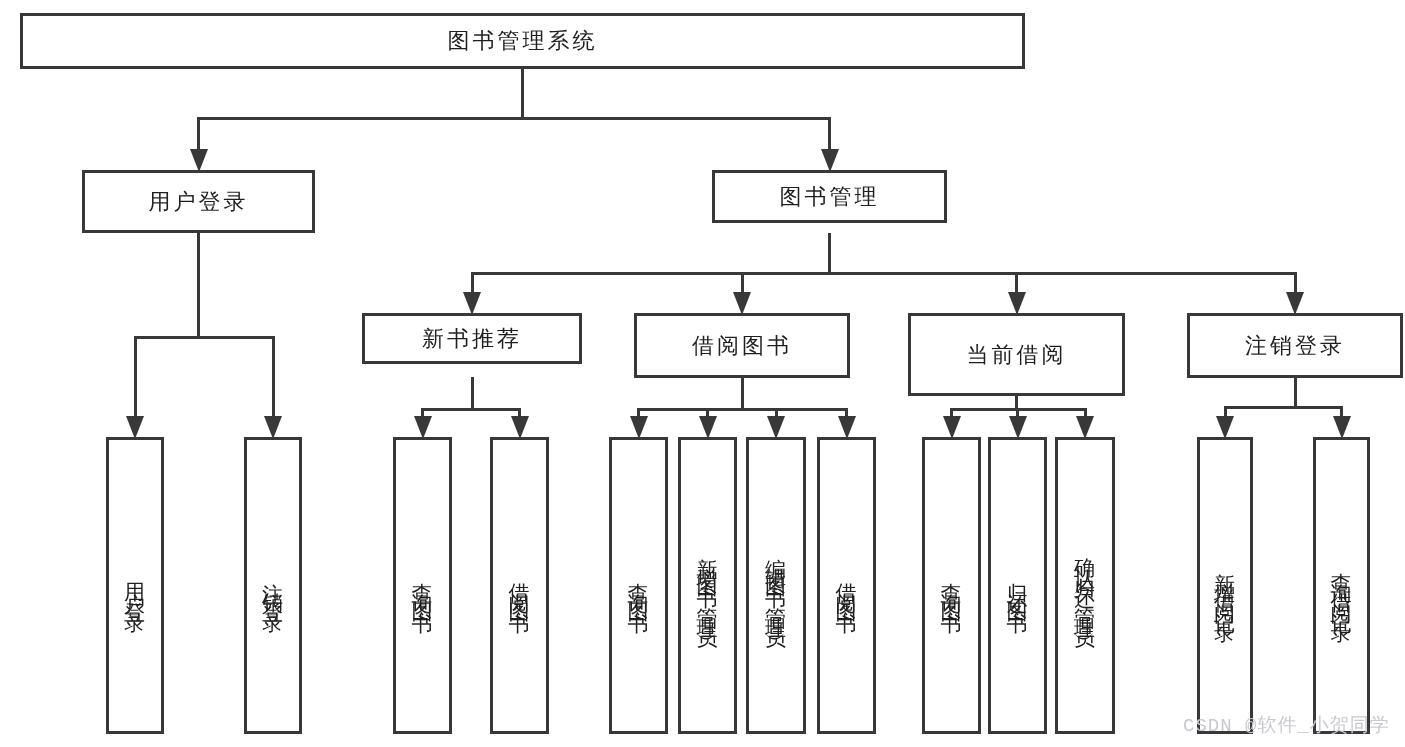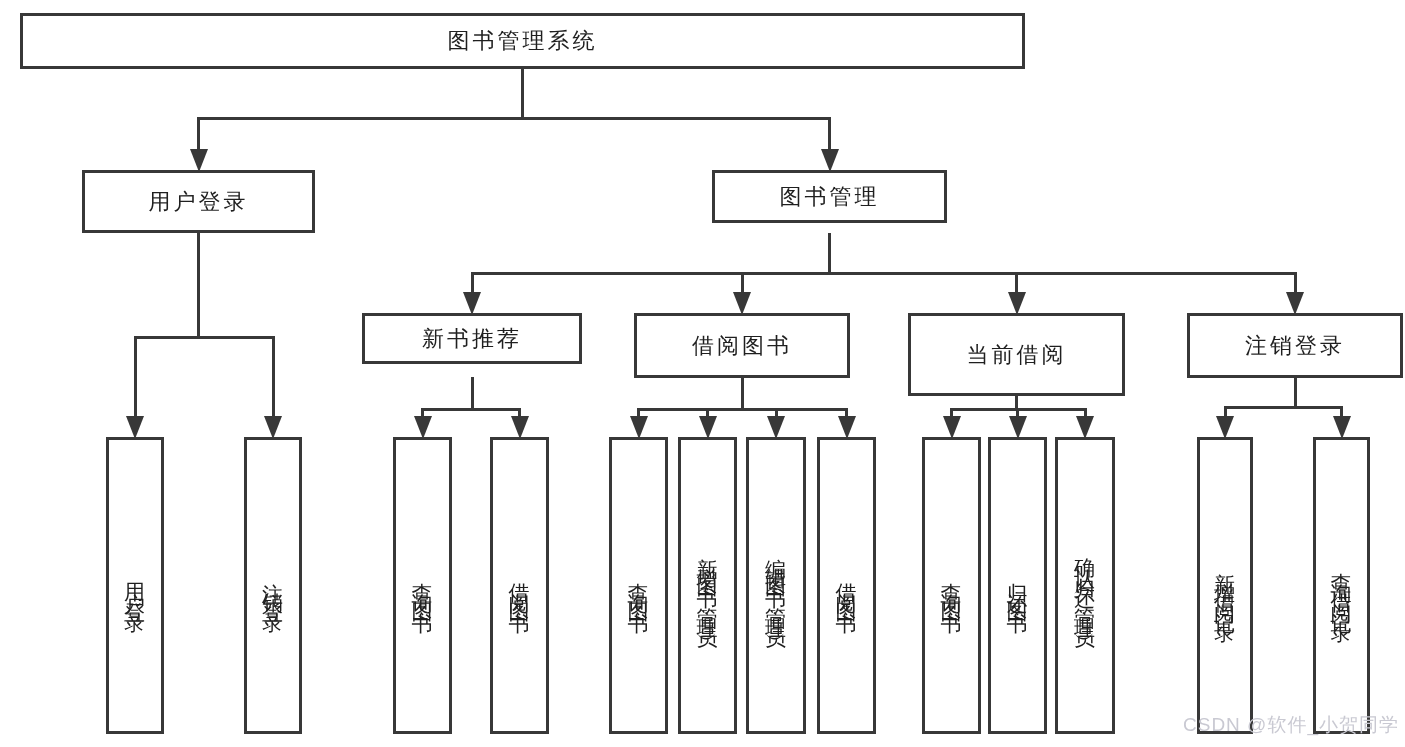--- a/index.html
+++ b/index.html
@@ -62,20 +62,21 @@
   }
   .watermark {
     position: absolute;
     left: 1183px;
     top: 712px;
     font-size: 19px;
     letter-spacing: 1px;
     color: var(--wm, #c9c9d2);
     white-space: nowrap;
     z-index: 6;
+    font-family: Liberation Mono, monospace;
   }
 </style>
 </head>
 <body>
 
 <div class="stage">
   <div id="nodes">
       <div class="node" style="left: 20px; top: 13px; width: 1005px; height: 56px;">
         <span class="lbl">图书管理系统</span>
       </div>

